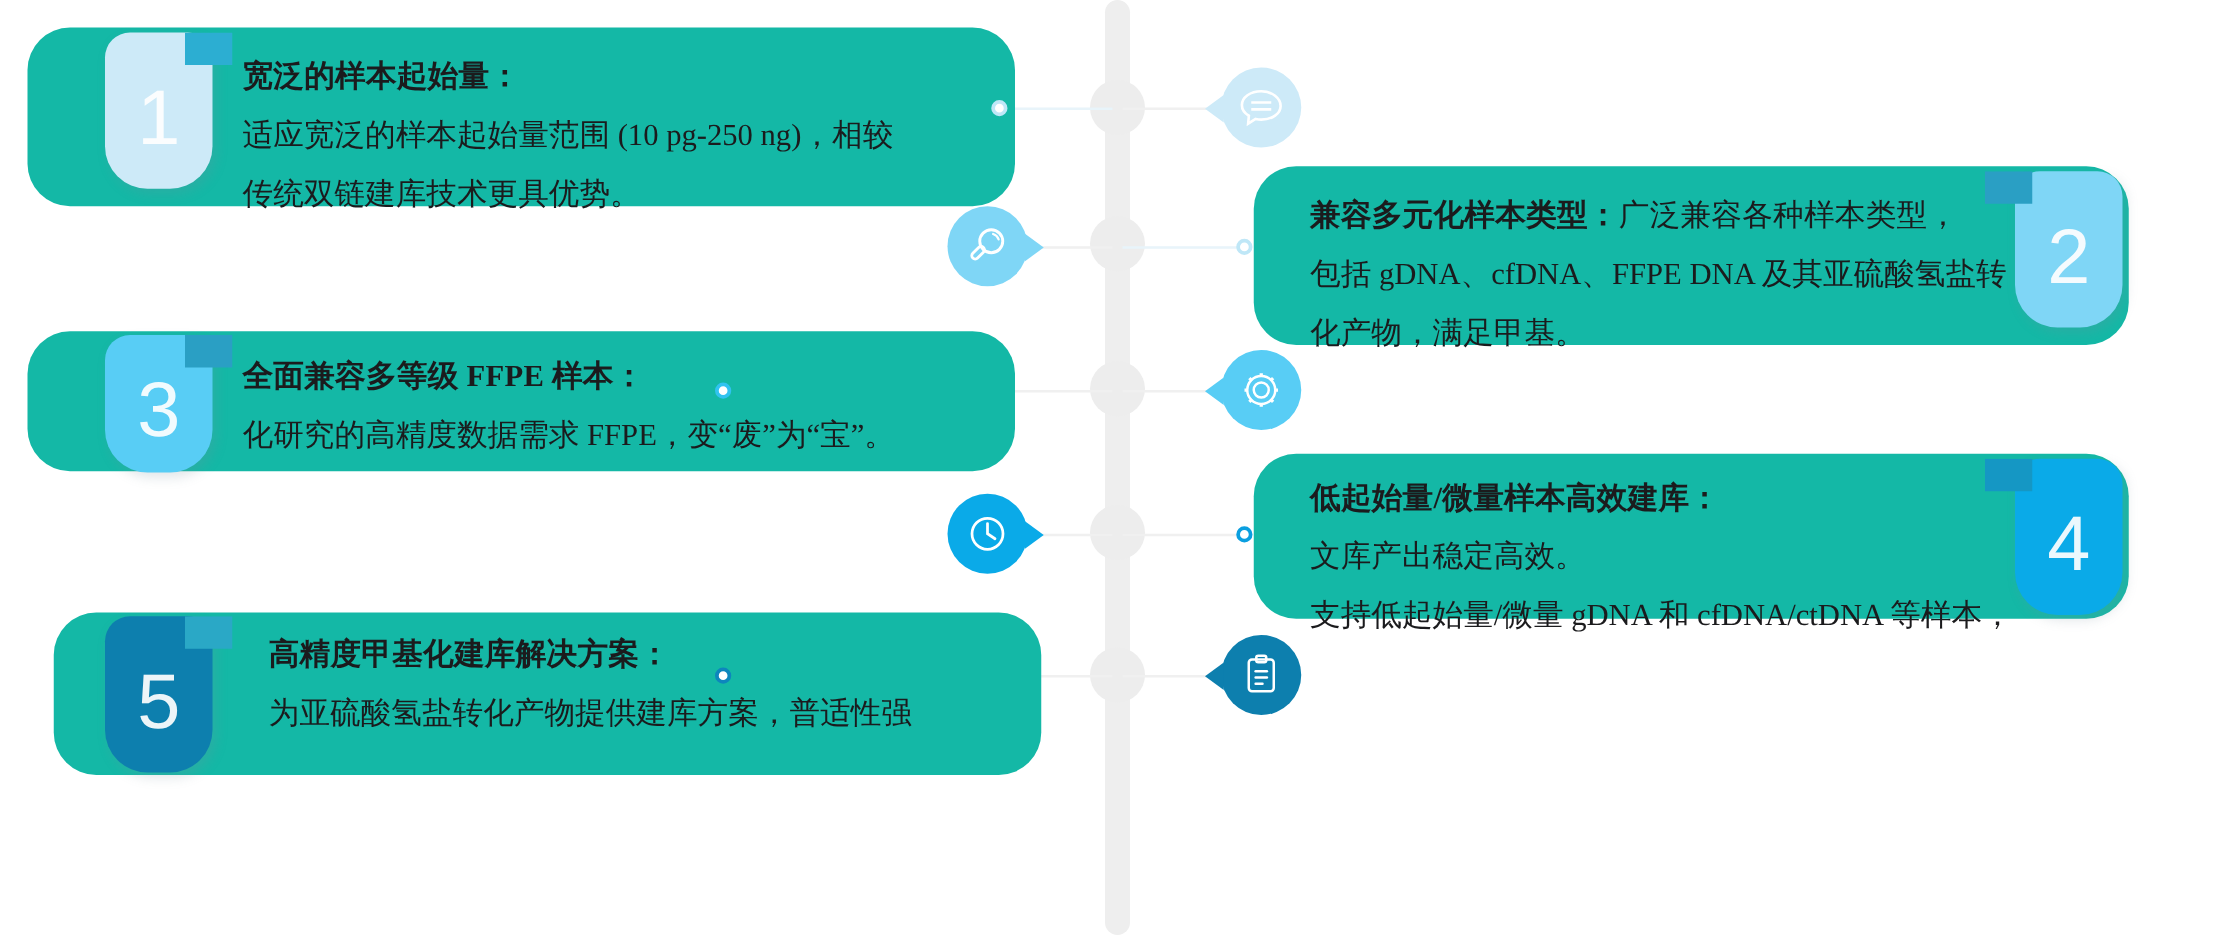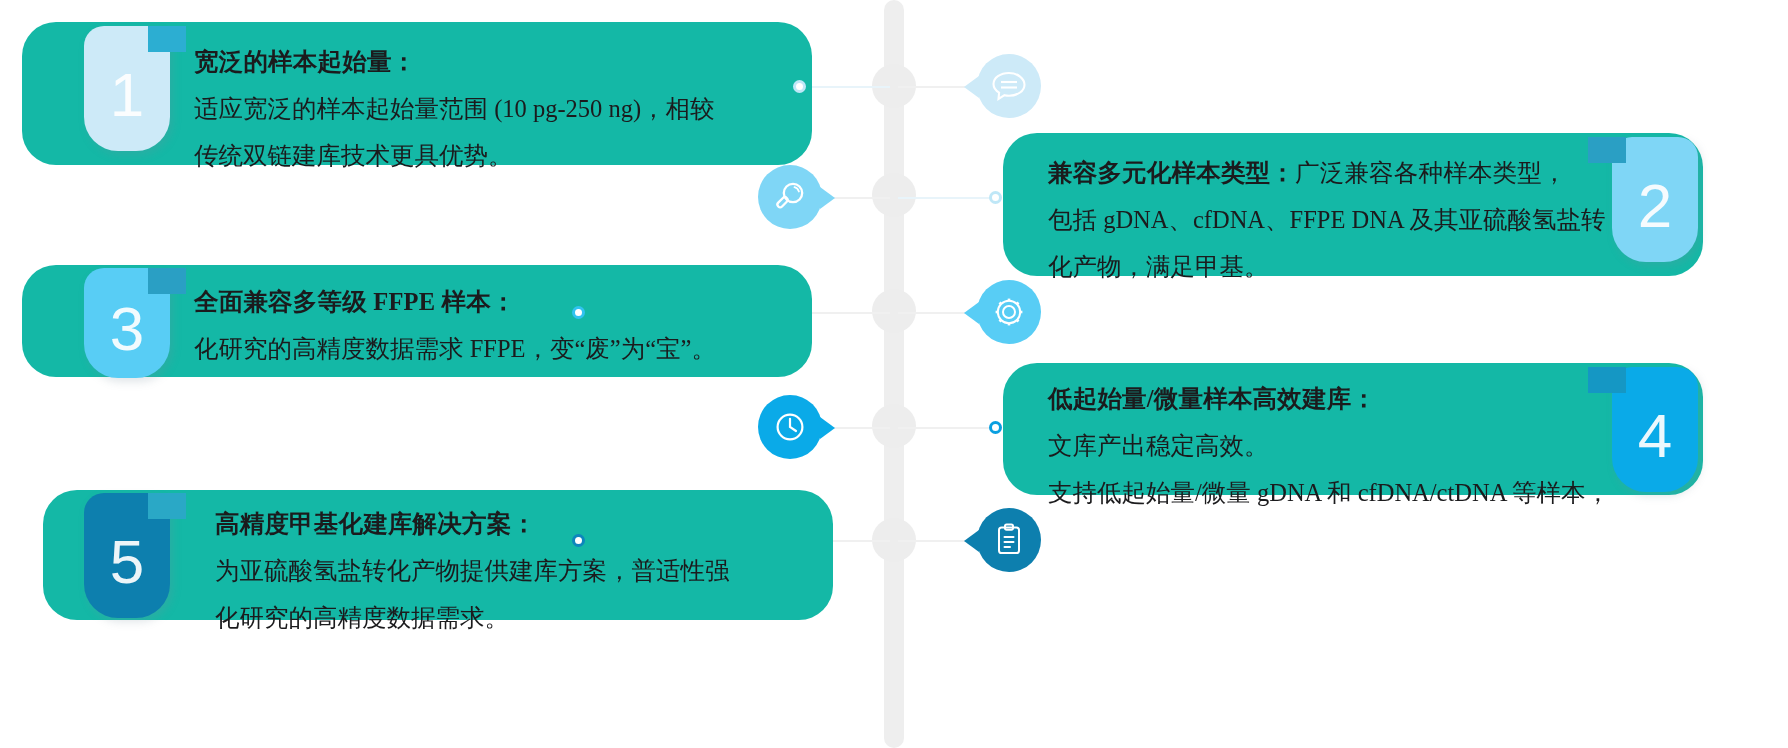--- a/index.html
+++ b/index.html
@@ -222,21 +222,20 @@
     <svg width="36" height="36" viewBox="0 0 36 36" fill="none" stroke="#ffffff" stroke-width="2.2" stroke-linecap="round">
       <circle cx="18" cy="18" r="12.4"></circle>
       <path d="M18 9.8V18l6 4"></path>
     </svg>
   </div>
 
   <div class="card" style="left:22px;top:490px;width:790px;height:130px;margin-left:21px;">
     <div class="body" style="left:172px;top:10px;width:600px;">
       <span class="hd nowrap">高精度甲基化建库解决方案：</span>
       <span class="tx nowrap">为亚硫酸氢盐转化产物提供建库方案，普适性强</span>
-      <span class="tx nowrap">化研究的高精度数据需求。</span>
     </div>
   </div>
   <div class="tab" style="left:84px;top:493px;height:125px;background:#0d7fae;">
     <span class="num" style="top:38px;">5</span>
   </div>
   <div class="fold" style="left:148px;top:493px;">
     <i style="background:#2aa8c6;"></i>
   </div>
   <div class="ringdot dark" style="left:572px;top:534px;"></div>
 

